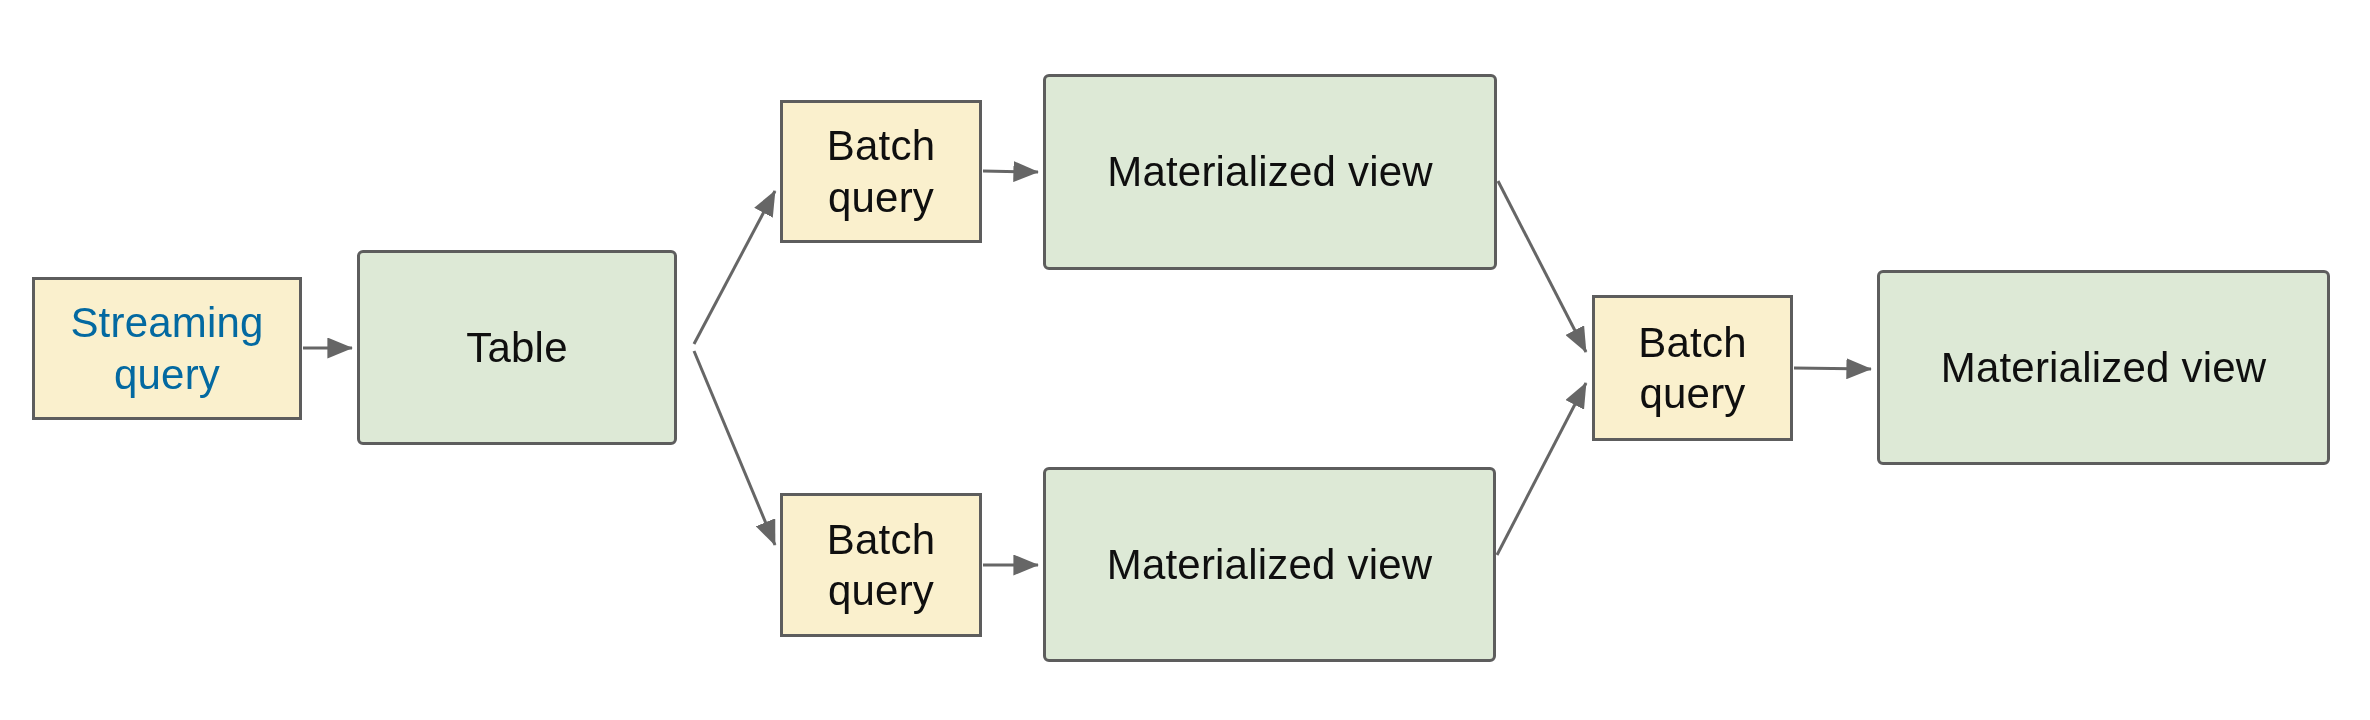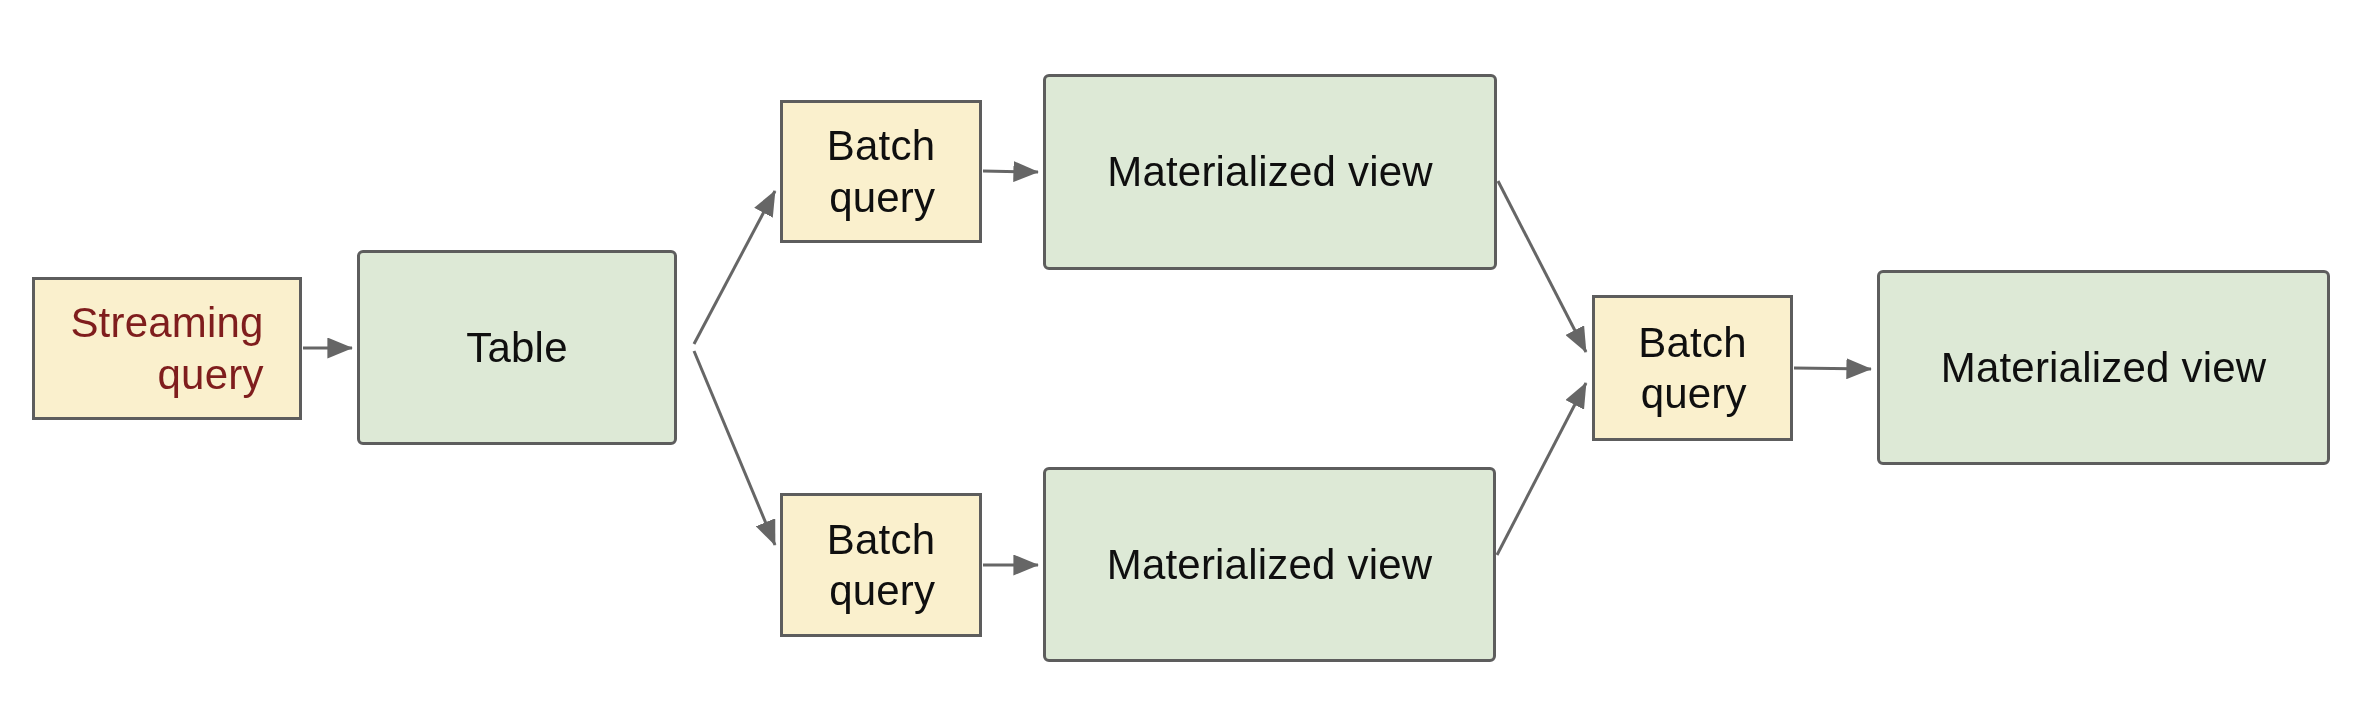--- a/index.html
+++ b/index.html
@@ -20,21 +20,21 @@
   .node {
     position: absolute;
     box-sizing: border-box;
     border: 3px solid #5d5d5d;
     display: flex;
     align-items: center;
     justify-content: center;
     text-align: center;
   }
   .node.rounded { border-radius: 6px; }
-  .node.rect { border-radius: 0; text-align: right; }
+  .node.rect { border-radius: 0; }
   .node .label {
     white-space: pre-line;
     font-size: 42px;
     line-height: 1.22;
     color: #0f0f0f;
     letter-spacing: 0.2px;
   }
 </style>
 </head>
 <body>
@@ -52,21 +52,21 @@
         <line x1="694" y1="351" x2="775" y2="545" stroke="#666666" stroke-width="3" marker-end="url(#arrowhead)"></line>
         <line x1="983" y1="171" x2="1038" y2="172" stroke="#666666" stroke-width="3" marker-end="url(#arrowhead)"></line>
         <line x1="983" y1="565" x2="1038" y2="565" stroke="#666666" stroke-width="3" marker-end="url(#arrowhead)"></line>
         <line x1="1498" y1="181" x2="1586" y2="352" stroke="#666666" stroke-width="3" marker-end="url(#arrowhead)"></line>
         <line x1="1497" y1="555" x2="1586" y2="383" stroke="#666666" stroke-width="3" marker-end="url(#arrowhead)"></line>
         <line x1="1794" y1="368" x2="1871" y2="369" stroke="#666666" stroke-width="3" marker-end="url(#arrowhead)"></line>
       </g>
   </svg>
 
 <div class="node rect" style="left: 32px; top: 277px; width: 270px; height: 143px; background: rgb(250, 240, 205); border-color: rgb(93, 93, 93);">
-      <span class="label" style="color: #7f1d1d;">Streaming
+      <span class="label" style="color: #0369a1;">Streaming
 query</span>
     </div>
     <div class="node rounded" style="left: 357px; top: 250px; width: 320px; height: 195px; background: rgb(221, 233, 214); border-color: rgb(93, 93, 93);">
       <span class="label" style="color: rgb(15, 15, 15);">Table</span>
     </div>
     <div class="node rect" style="left: 780px; top: 100px; width: 202px; height: 143px; background: rgb(250, 240, 205); border-color: rgb(93, 93, 93);">
       <span class="label" style="color: rgb(15, 15, 15);">Batch
 query</span>
     </div>
     <div class="node rounded" style="left: 1043px; top: 74px; width: 454px; height: 196px; background: rgb(221, 233, 214); border-color: rgb(93, 93, 93);">

